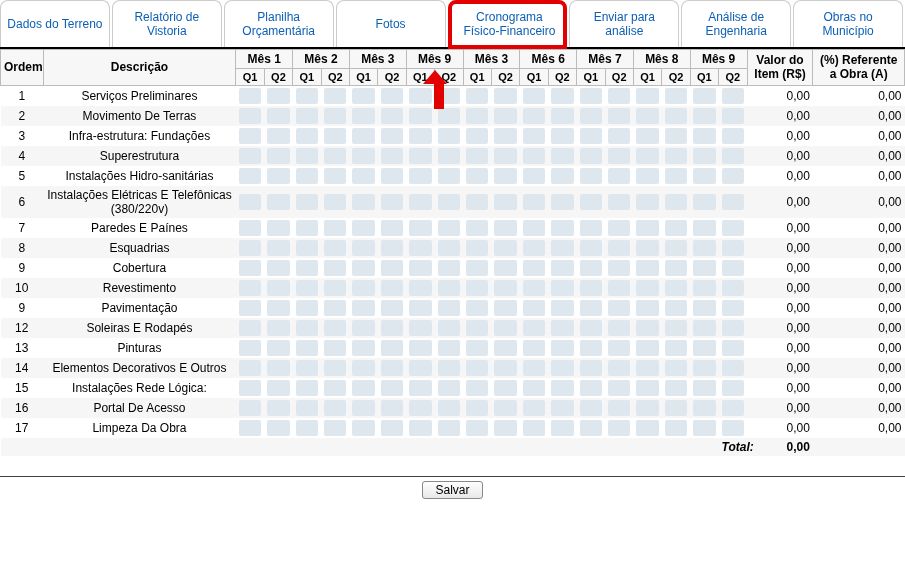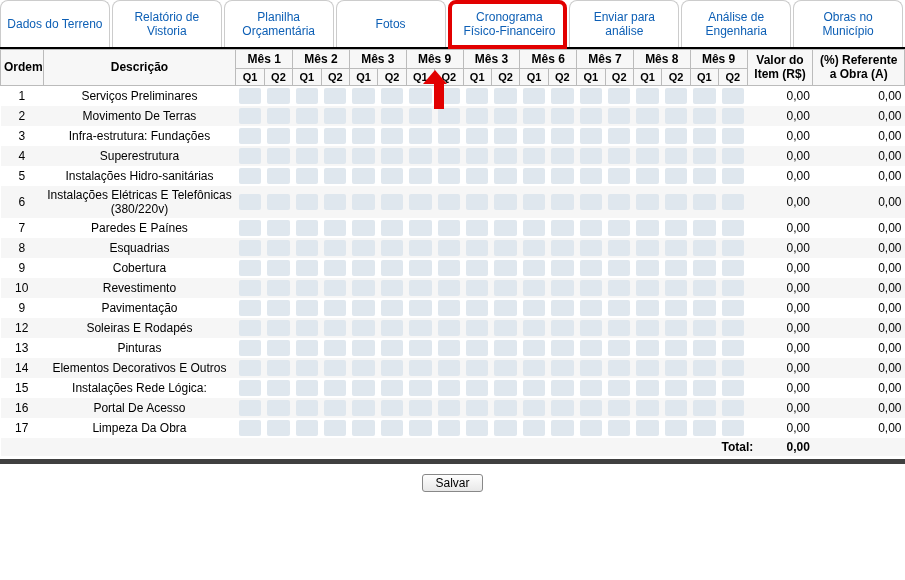--- a/index.html
+++ b/index.html
@@ -94,23 +94,23 @@
     height:16px;
     width:100%;
     background:#dfe7ee;
     border-radius:2px;
   }
   .col-valor { width: 65px; text-align: right; }
   .col-ref { width: 90px; text-align: right; }
   .total-row td { font-weight: bold; }
   .footer {
     text-align: center;
-    padding: 10px 0 8px 0;
-    border-top:5px solid #404040;
-    margin-top:3px;
+    padding: 4px 0 8px 0;
+    border-top:1px solid #404040;
+    margin-top:20px;
   }
   .footer button {
     font-size:12px;
     padding:1px 12px;
     border:1px solid #888;
     background:linear-gradient(#fefefe,#e8e8e8);
     border-radius:3px;
     cursor:pointer;
   }
 </style>
@@ -1212,21 +1212,21 @@
         </td>
         <td class="col-q">
           <span class="q-input"></span>
         </td>
         <td class="col-valor">0,00</td>
         <td class="col-ref">0,00</td>
       </tr>
       <tr class="total-row">
         <td colspan="2"></td>
         <td colspan="17"></td>
-        <td style="text-align: left;">Total:</td>
+        <td style="text-align: left; font-style: italic;">Total:</td>
         <td class="col-valor">0,00</td>
         <td></td>
       </tr>
     </tbody>
 </table>
 
 <div class="footer">
   <button>Salvar</button>
 </div>
 

